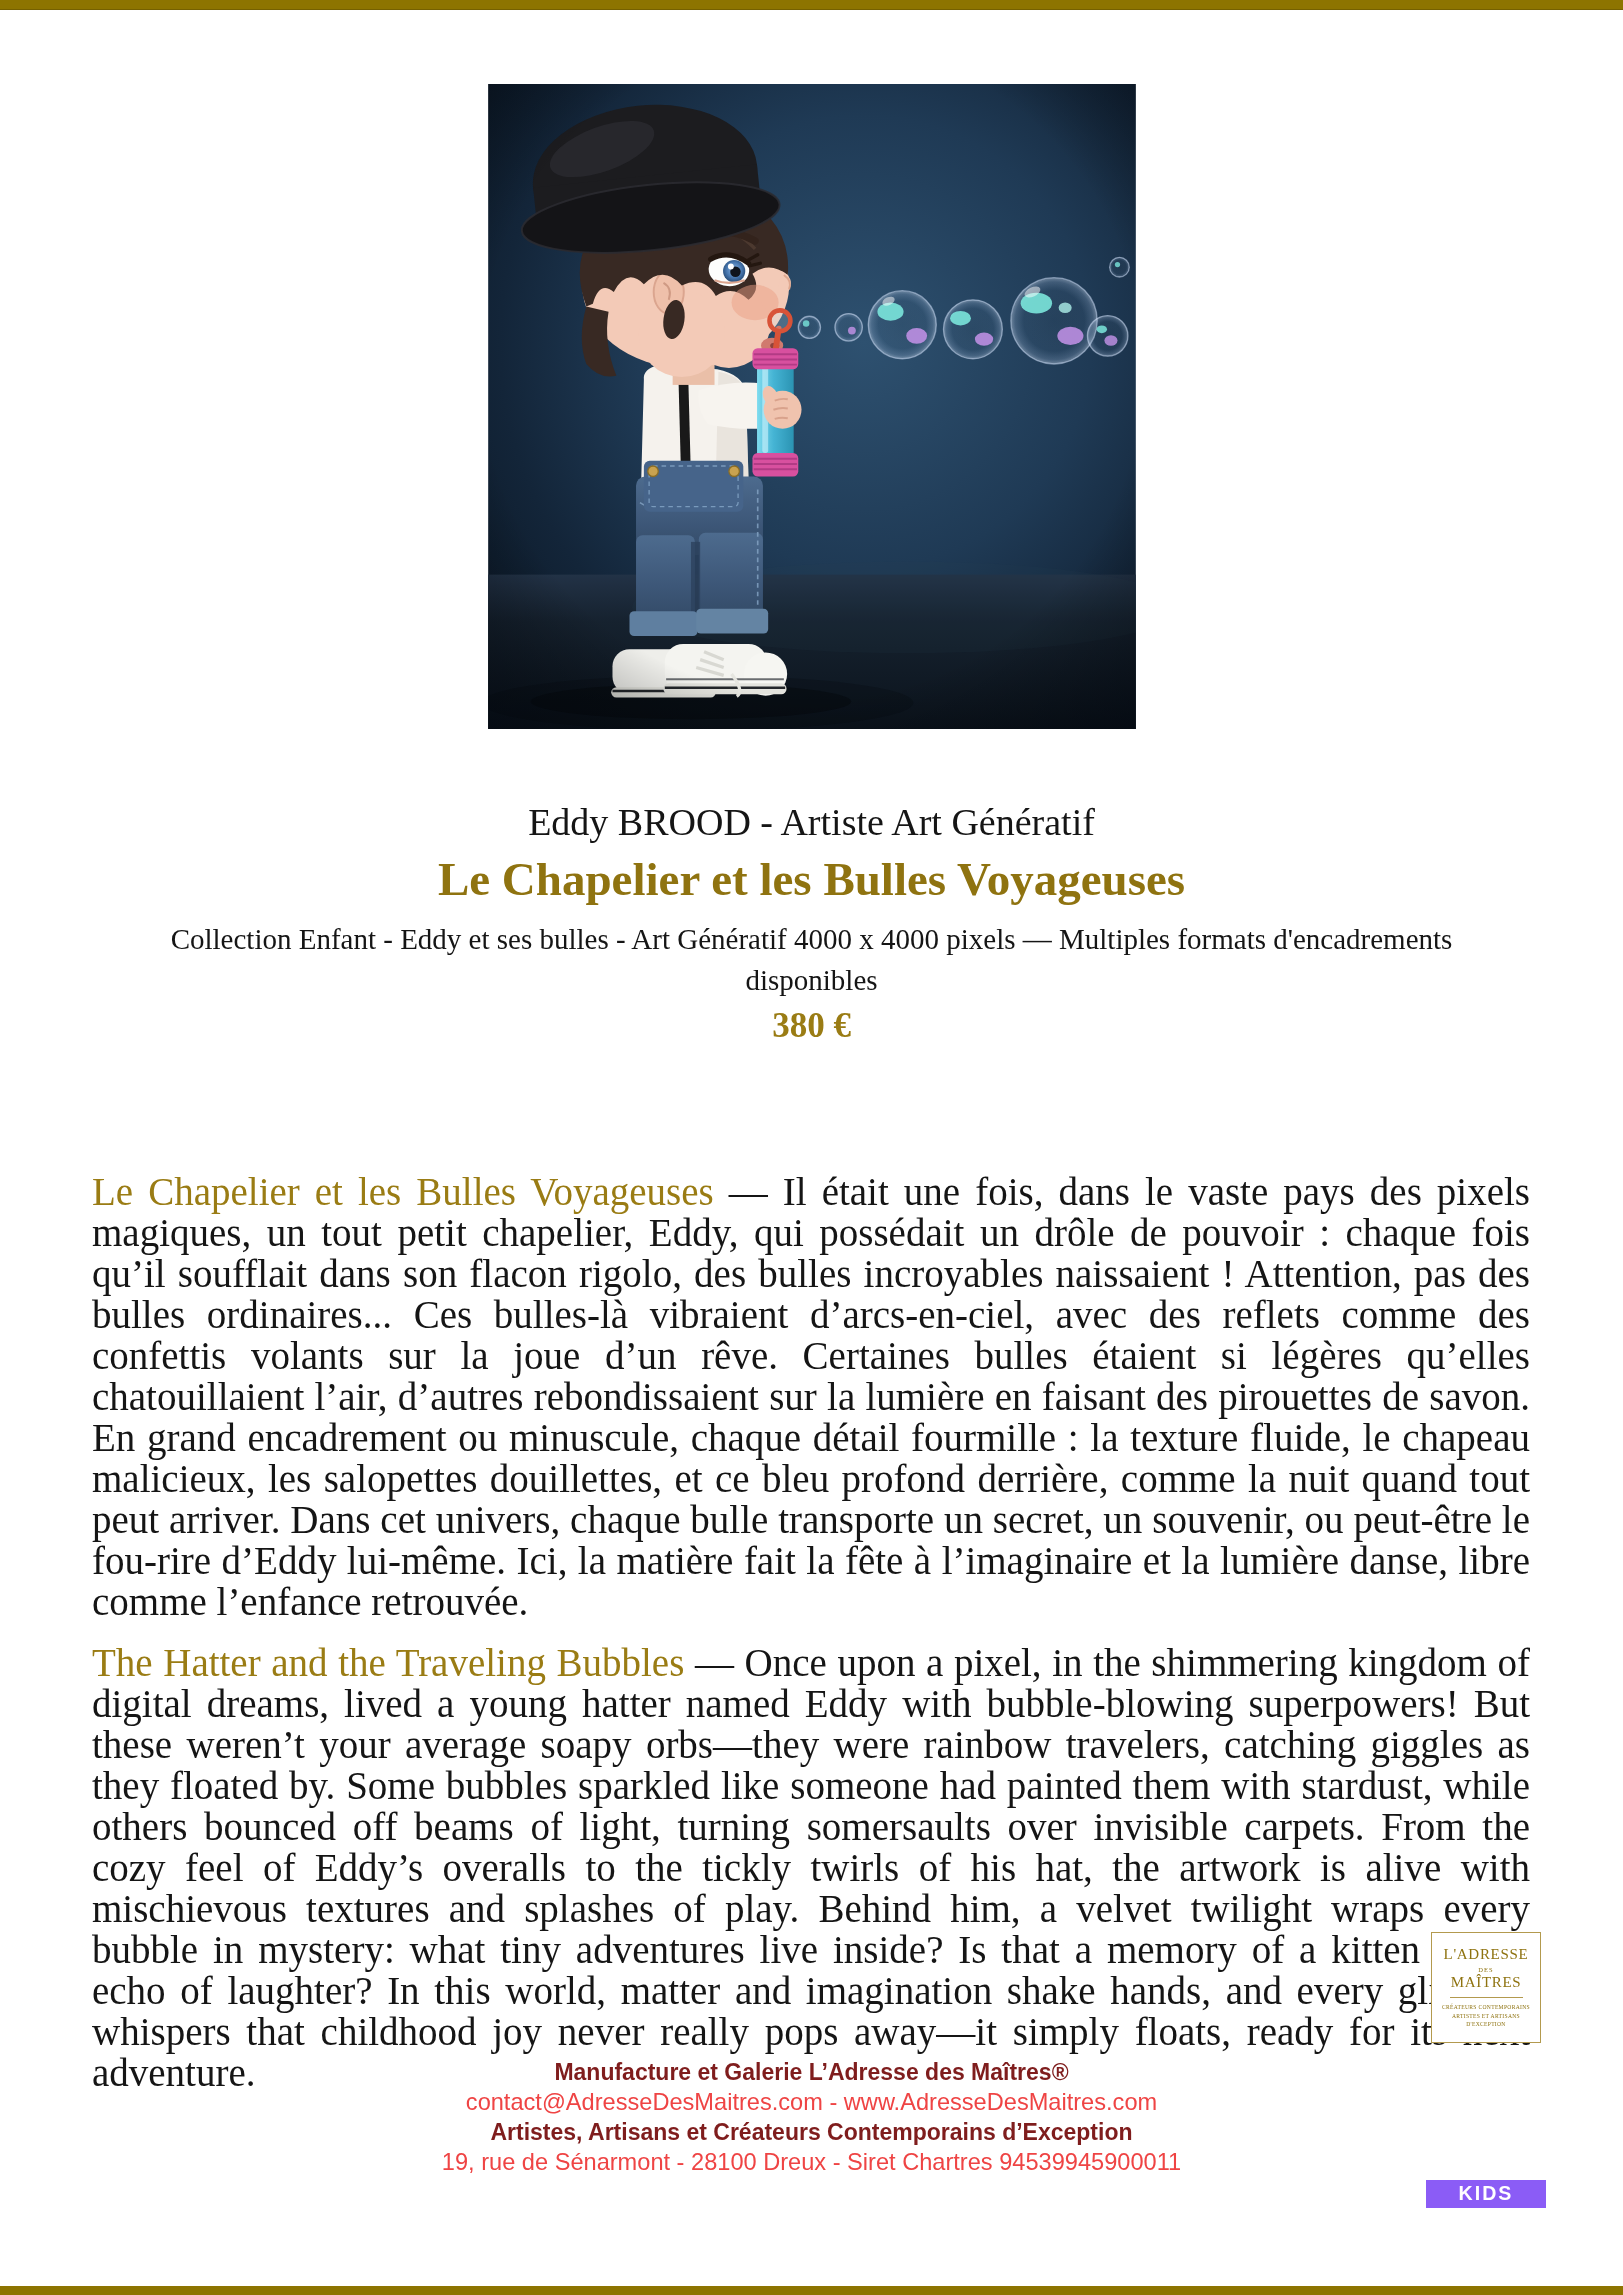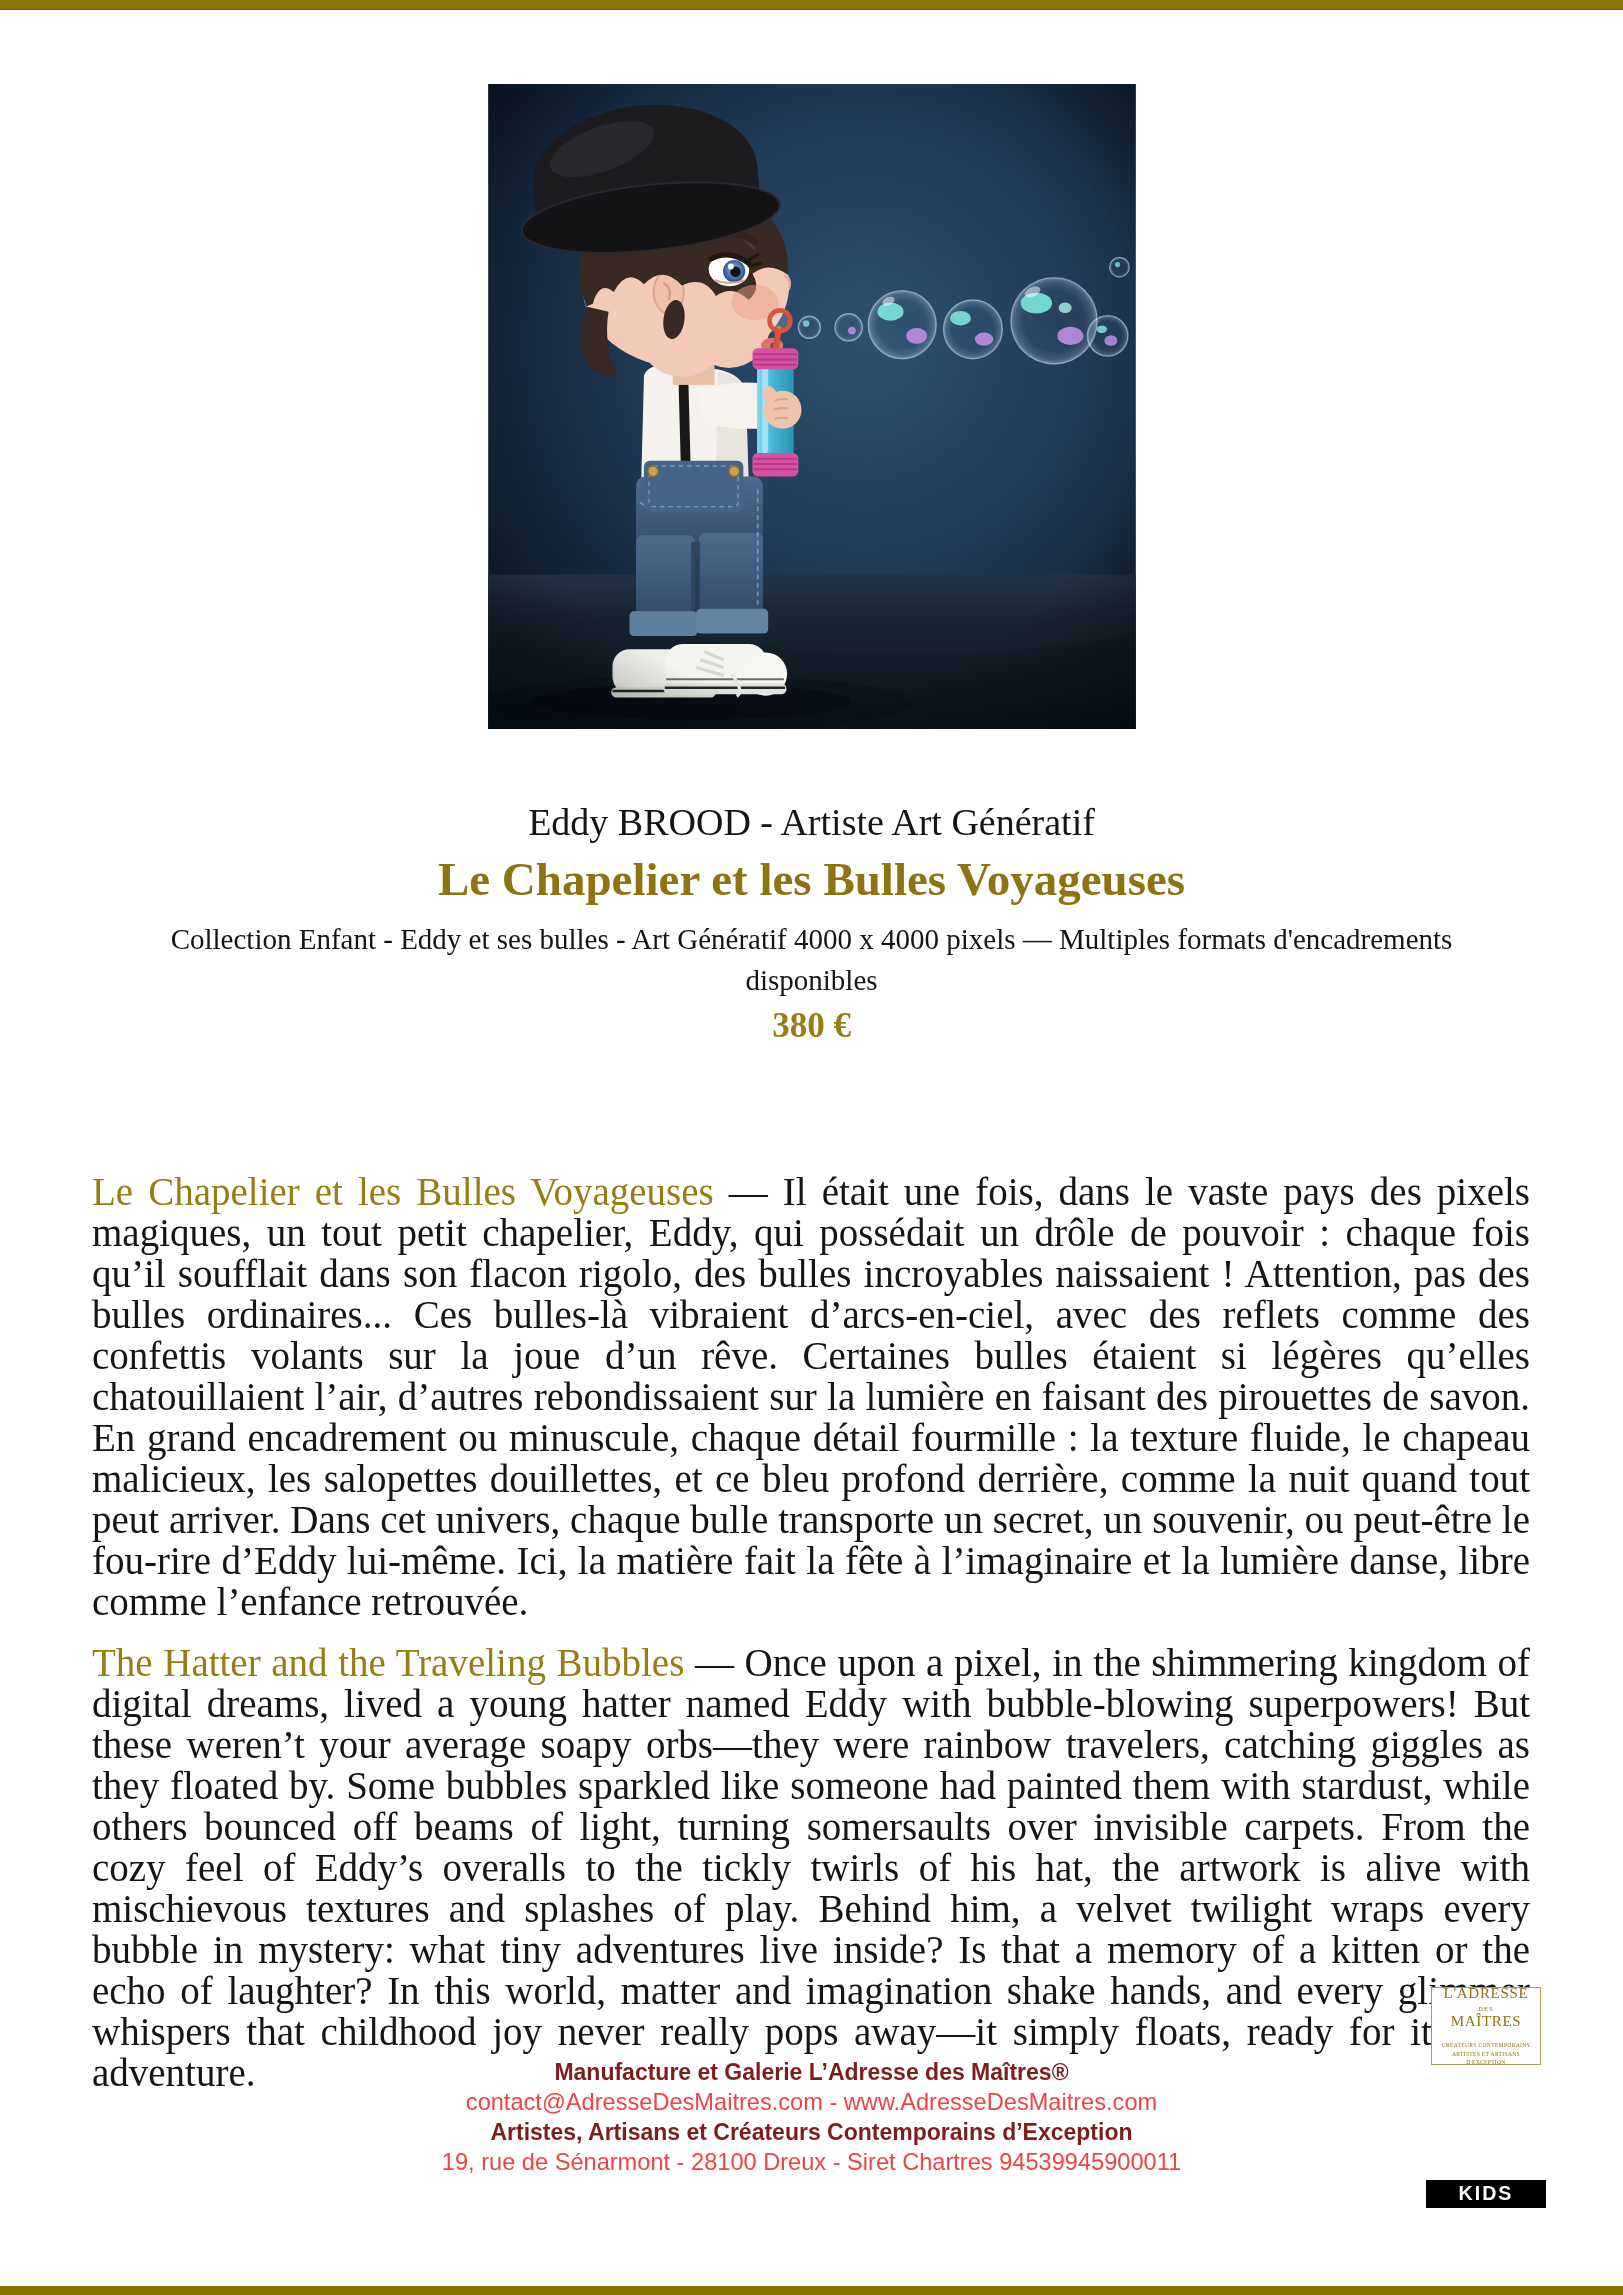--- a/index.html
+++ b/index.html
@@ -22,31 +22,31 @@
             font-family:"Liberation Serif",serif;font-size:39px;line-height:41px;
             color:#151515;text-align:justify;}
   .bodytext p{margin:0 0 20px 0;}
   .lead{color:#9a7c14;}
 
   .footer{position:absolute;left:0;top:2057px;width:100%;text-align:center;
           font-family:"Liberation Sans",sans-serif;line-height:30px;}
   .f-gold{color:#7f1d1d;font-weight:bold;font-size:23px;}
   .f-dark{color:#ef4444;font-size:23.6px;}
 
-  .logo-box{position:absolute;left:1431px;top:1987px;width:110px;height:78px;
+  .logo-box{position:absolute;left:1431px;top:1932px;width:110px;height:111px;
             border:1.3px solid #b39a4e;box-sizing:border-box;background:#fff;
             display:flex;flex-direction:column;align-items:center;justify-content:center;
             font-family:"Liberation Serif",serif;color:#8f7310;text-align:center;}
   .logo-1{font-size:15px;letter-spacing:0.7px;}
   .logo-2{font-size:6.5px;margin-top:2.6px;letter-spacing:1px;}
   .logo-3{font-size:15px;margin-top:1.3px;letter-spacing:0.7px;font-family:Liberation Serif, serif;}
   .logo-rule{width:73px;height:1.3px;background:#b39a4e;margin:5.9px 0 5.2px;}
   .logo-s{font-size:5.6px;letter-spacing:0.3px;line-height:8.5px;}
 
-  .kids-badge{position:absolute;left:1426px;top:2180px;width:120px;height:27.5px;background:#000000;
+  .kids-badge{position:absolute;left:1426px;top:2180px;width:120px;height:27.5px;background:#8b5cf6;
               color:#ffffff;font-family:"Liberation Sans",sans-serif;font-weight:bold;
               font-size:19.6px;letter-spacing:2px;display:flex;align-items:center;justify-content:center;}
 </style>
 </head>
 <body>
 
 <div class="page">
 
   <div class="bar-top"></div>
 

